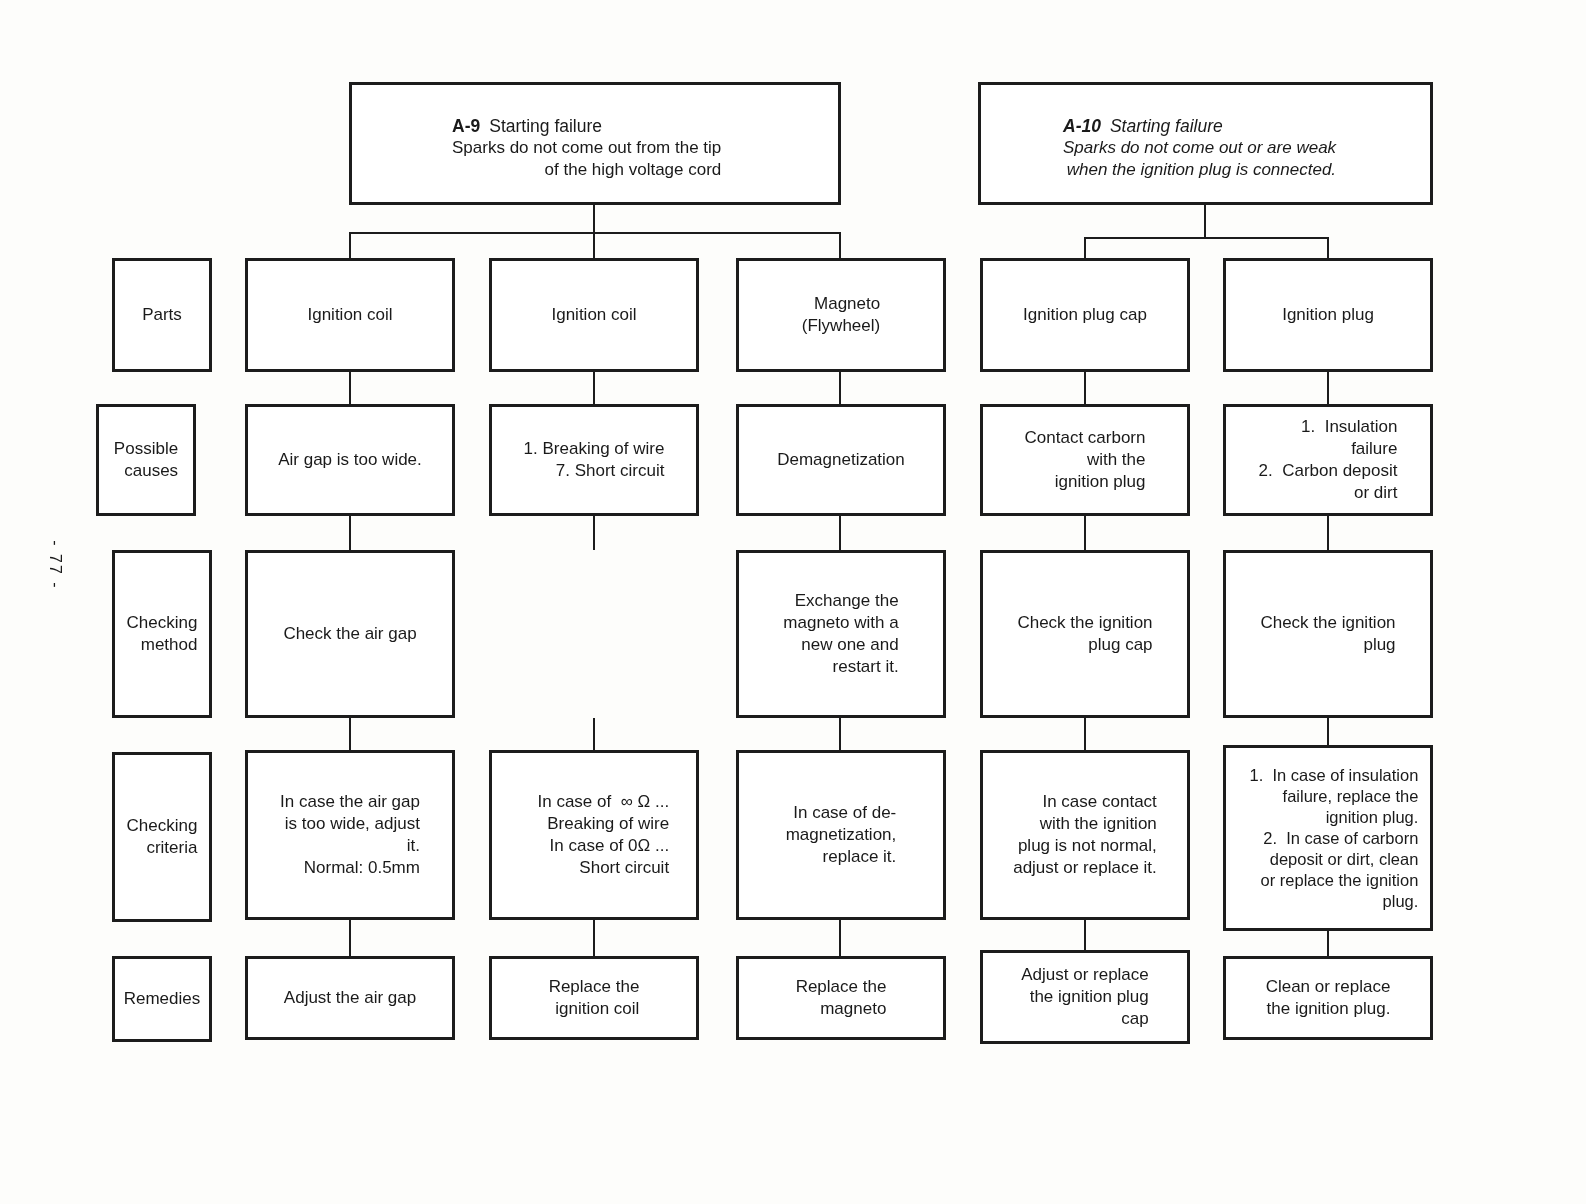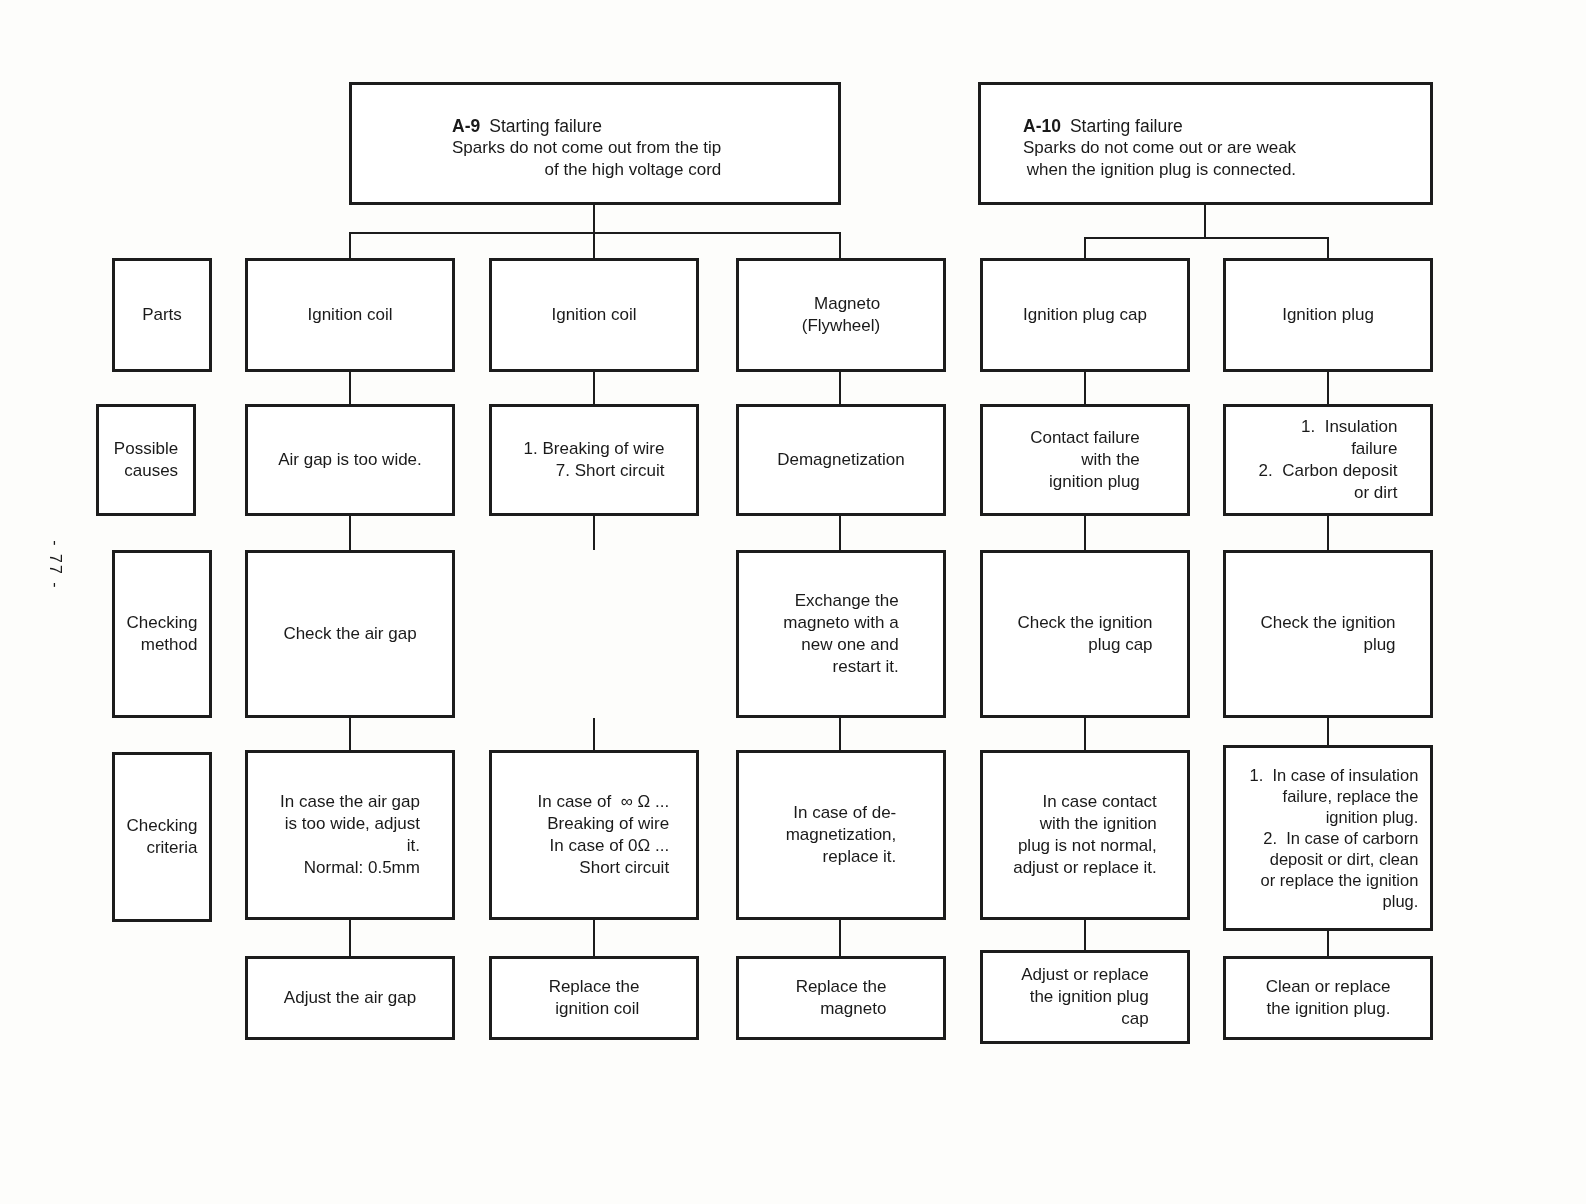--- a/index.html
+++ b/index.html
@@ -11,21 +11,21 @@
     position:absolute;box-sizing:border-box;border:3px solid #1c1c1c;background:#ffffff;
     display:flex;align-items:center;justify-content:center;
   }
   .txt{white-space:pre-wrap;font-size:17px;line-height:22px;text-align:right;}
   .center .txt{text-align:center;}
   .vline,.hline{position:absolute;background:#1c1c1c;}
   .vline{width:2px;}
   .hline{height:2px;}
   .header{justify-content:flex-start;}
   .header-inner{display:flex;flex-direction:column;padding:0 12px 0 100px;margin-top:9px;}
-  .header-a10 .header-inner{padding-left:42px;}
+  .header-a10 .header-inner{padding-left:82px;font-style:italic;}
   .h-title{font-size:17.5px;line-height:22px;}
   .code{font-weight:700;}
   .h-title .t{margin-left:9px;}
   .page-number{
     position:absolute;left:30px;top:556px;transform:rotate(90deg);transform-origin:center;
     font-size:16px;letter-spacing:2px;white-space:nowrap;
   }
 </style>
 </head>
 <body>
@@ -42,20 +42,23 @@
 causes</div>
   </div>
   <div class="box" style="left:112px;top:550px;width:100px;height:168px">
     <div class="txt">Checking
 method</div>
   </div>
   <div class="box" style="left:112px;top:752px;width:100px;height:170px">
     <div class="txt">Checking
 criteria</div>
   </div>
+  <div class="box center" style="left:112px;top:956px;width:100px;height:86px">
+    <div class="txt">Remedies</div>
+  </div>
 
   <div class="box header" style="left:349px;top:82px;width:492px;height:123px">
     <div class="header-inner">
       <div class="h-title"><span class="code">A-9</span><span class="t">Starting failure</span></div>
       <div class="txt">Sparks do not come out from the tip
 of the high voltage cord</div>
     </div>
   </div>
   <div class="box header header-a10" style="left:978px;top:82px;width:455px;height:123px">
     <div class="header-inner">
@@ -120,21 +123,21 @@
     <div class="txt">Air gap is too wide.</div>
   </div>
   <div class="box" style="left:489px;top:404px;width:210px;height:112px">
     <div class="txt">1. Breaking of wire
 7. Short circuit</div>
   </div>
   <div class="box center" style="left:736px;top:404px;width:210px;height:112px">
     <div class="txt">Demagnetization</div>
   </div>
   <div class="box" style="left:980px;top:404px;width:210px;height:112px">
-    <div class="txt">Contact failure
+    <div class="txt">Contact carborn
 with the
 ignition plug</div>
   </div>
   <div class="box" style="left:1223px;top:404px;width:210px;height:112px">
     <div class="txt">1.  Insulation
      failure
 2.  Carbon deposit
      or dirt</div>
   </div>
 

